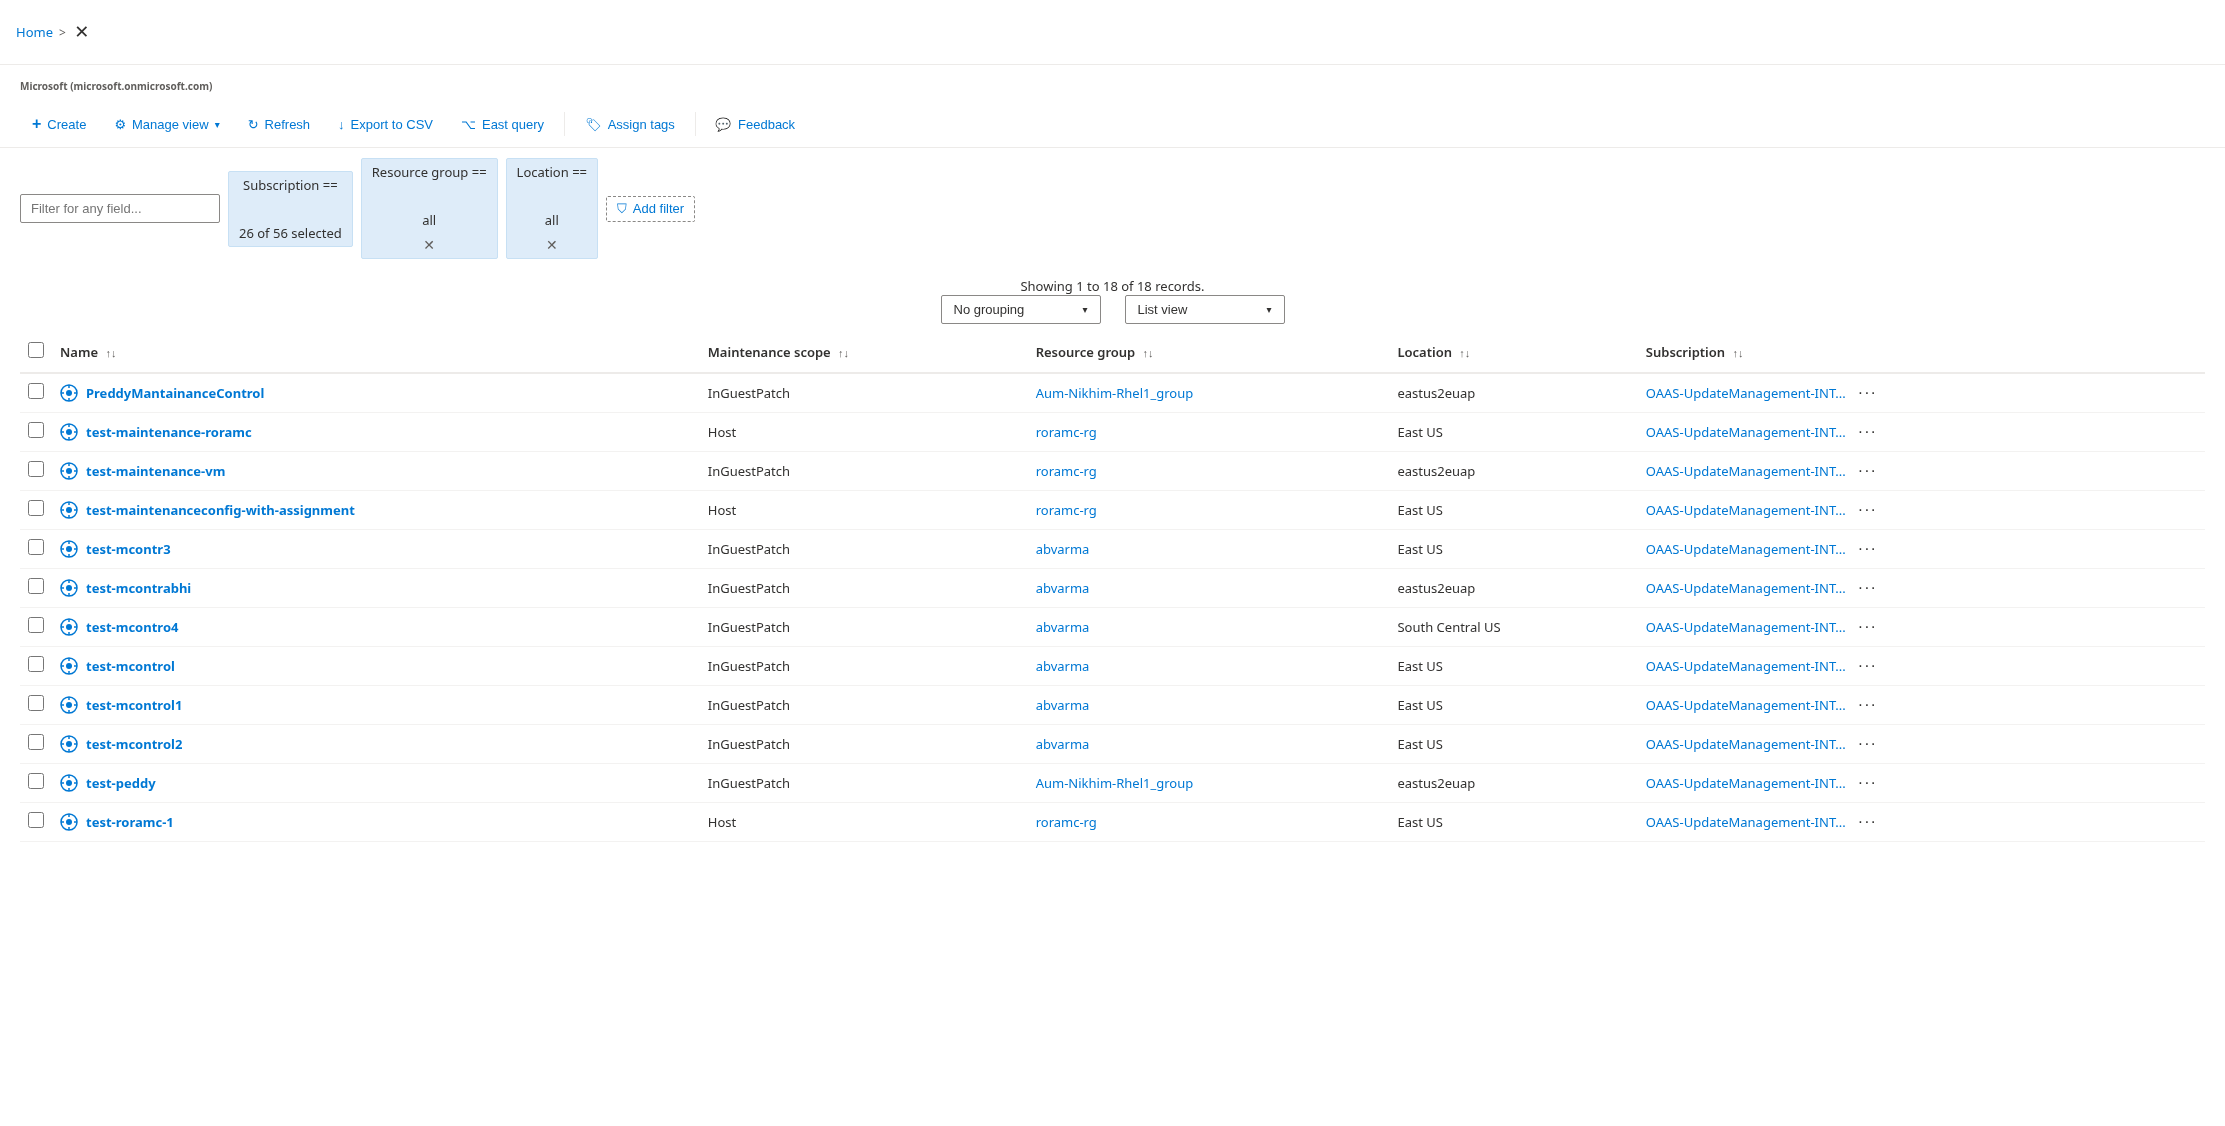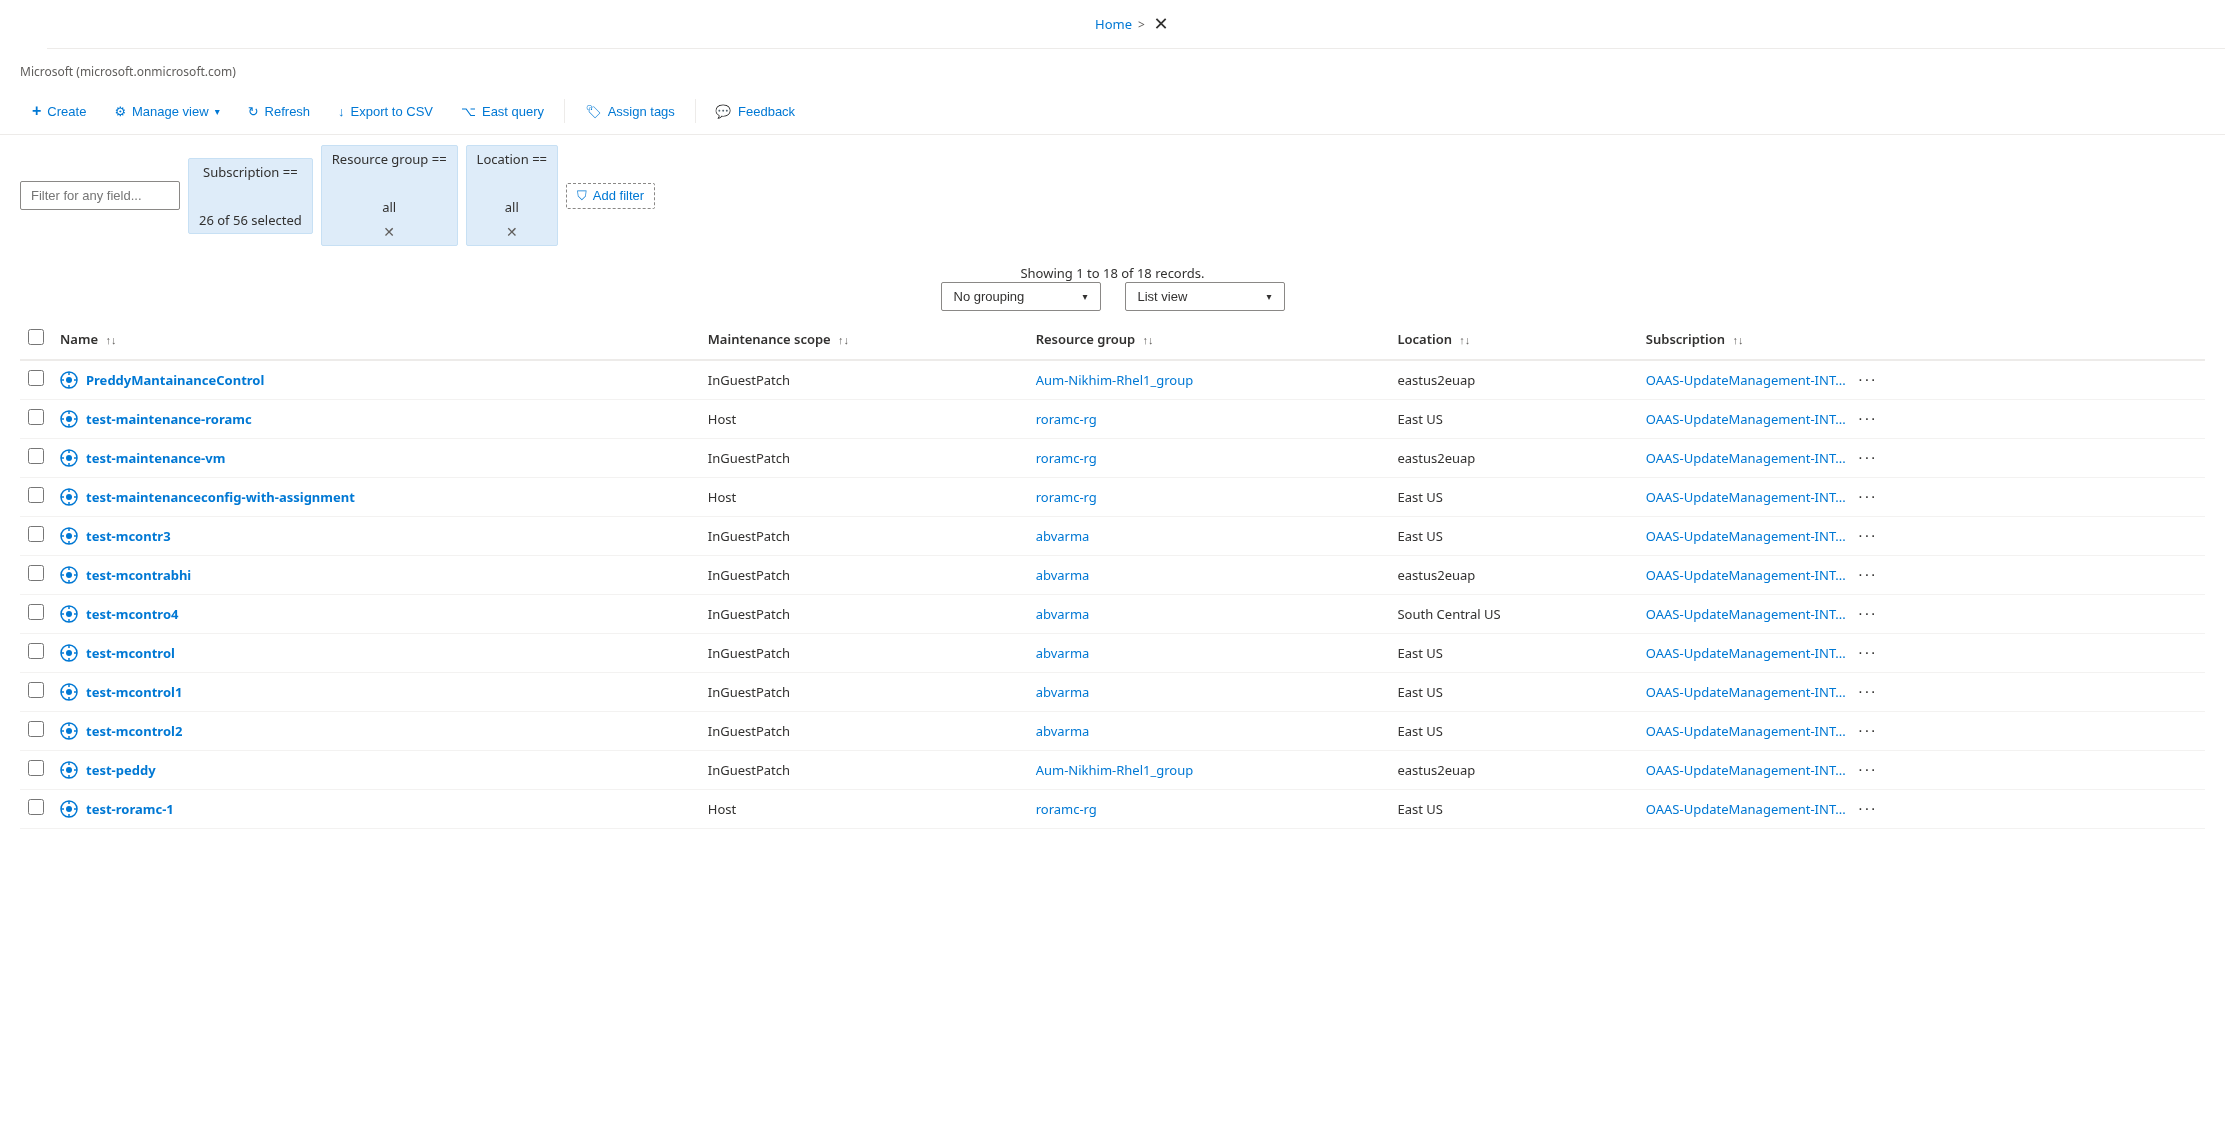--- a/index.html
+++ b/index.html
@@ -1,33 +1,33 @@
 <!DOCTYPE html>
 <html><head>
   <meta charset="utf-8">
   <style>
     * { box-sizing: border-box; margin: 0; padding: 0; }
     body { font-family: 'Segoe UI', system-ui, sans-serif; font-size: 14px; color: #323130; background: #fff; }
 
-    .top-bar { display: flex; align-items: center; justify-content: center; padding: 8px 16px; border-bottom: 1px solid #edebe9; margin-left: 47px; }
+    .top-bar { display: flex; align-items: center; justify-content: flex-start; padding: 16px 16px; border-bottom: 1px solid #edebe9; }
     .breadcrumb { display: flex; align-items: center; gap: 6px; font-size: 13px; color: #0078d4; }
     .close-btn { width: 32px; height: 32px; display: flex; align-items: center; justify-content: center; cursor: pointer; border: none; background: none; font-size: 18px; color: #323130; }
 
     .page-header { padding: 12px 20px 8px; }
     .page-title-row { display: flex; align-items: center; gap: 10px; }
     .page-title { font-size: 24px; font-weight: 600; color: #323130; }
     .title-icon { color: #605e5c; font-size: 16px; cursor: pointer; }
-    .page-subtitle { font-size: 12px; color: #605e5c; margin-top: 2px; }
+    .page-subtitle { font-size: 10px; color: #605e5c; margin-top: 2px; font-weight: bold; }
 
     .toolbar { display: flex; align-items: center; gap: 4px; padding: 8px 20px; border-bottom: 1px solid #edebe9; flex-wrap: wrap; }
     .toolbar-btn { display: flex; align-items: center; gap: 6px; padding: 6px 12px; border: none; background: none; color: #0078d4; cursor: pointer; font-size: 13px; border-radius: 2px; }
     .toolbar-divider { width: 1px; height: 24px; background: #edebe9; margin: 0 4px; }
 
     .filter-bar { display: flex; align-items: center; gap: 8px; padding: 10px 20px; flex-wrap: wrap; }
-    .filter-input { border: 1px solid #8a8886; border-radius: 2px; padding: 6px 10px; font-size: 13px; width: 160px; color: #323130; outline: none; }
+    .filter-input { border: 1px solid #8a8886; border-radius: 2px; padding: 6px 10px; font-size: 13px; width: 200px; color: #323130; outline: none; }
     .filter-tag { display: flex; align-items: center; gap: 6px; padding: 4px 10px; background: #deecf9; border: 1px solid #c7e0f4; border-radius: 2px; font-size: 13px; color: #323130; flex-direction: column; }
     .filter-tag strong { font-weight: 400; }
     .filter-tag-close { cursor: pointer; color: #605e5c; font-size: 14px; display: flex; align-items: center; }
     .add-filter-btn { display: flex; align-items: center; gap: 6px; padding: 4px 10px; border: 1px dashed #8a8886; border-radius: 2px; background: none; color: #0078d4; cursor: pointer; font-size: 13px; }
 
     .content-header { display: flex; align-items: center; justify-content: space-between; padding: 8px 20px; flex-direction: column; }
     .records-info { font-size: 13px; color: #323130; }
     .view-controls { display: flex; align-items: center; gap: 24px; }
     .dropdown-btn { display: flex; align-items: center; gap: 6px; padding: 6px 12px; border: 1px solid #8a8886; background: #fff; border-radius: 2px; font-size: 13px; color: #323130; cursor: pointer; min-width: 160px; justify-content: space-between; }
 

